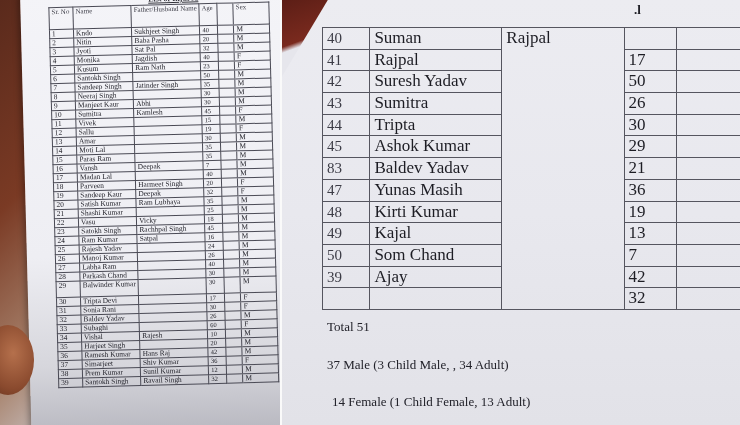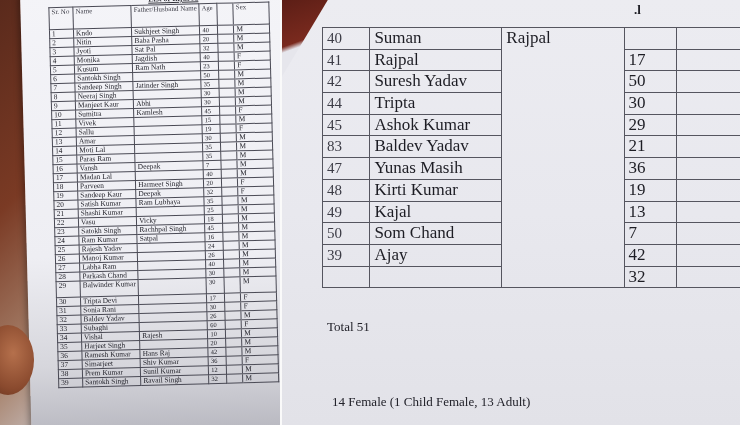--- a/index.html
+++ b/index.html
@@ -429,20 +429,27 @@
             <td class="r-rest"></td>
           </tr>
           <tr>
             <td class="r-sr">42</td>
             <td class="r-name">Suresh Yadav</td>
             <td class="r-father"></td>
             <td class="r-age">50</td>
             <td class="r-rest"></td>
           </tr>
           <tr>
+            <td class="r-sr">43</td>
+            <td class="r-name">Sumitra</td>
+            <td class="r-father"></td>
+            <td class="r-age">26</td>
+            <td class="r-rest"></td>
+          </tr>
+          <tr>
             <td class="r-sr">44</td>
             <td class="r-name">Tripta</td>
             <td class="r-father"></td>
             <td class="r-age">30</td>
             <td class="r-rest"></td>
           </tr>
           <tr>
             <td class="r-sr">45</td>
             <td class="r-name">Ashok Kumar</td>
             <td class="r-father"></td>
@@ -494,15 +501,16 @@
           <tr>
             <td class="r-sr"></td>
             <td class="r-name"></td>
             <td class="r-father"></td>
             <td class="r-age">32</td>
             <td class="r-rest"></td>
           </tr>
         </tbody>
     </table>
     <div class="summary total">Total 51</div>
+    <div class="summary male">37 Male (3 Child Male, , 34 Adult)</div>
     <div class="summary female">14 Female (1 Child Female, 13 Adult)</div>
   </div>
 </div>
 
 </body></html>

